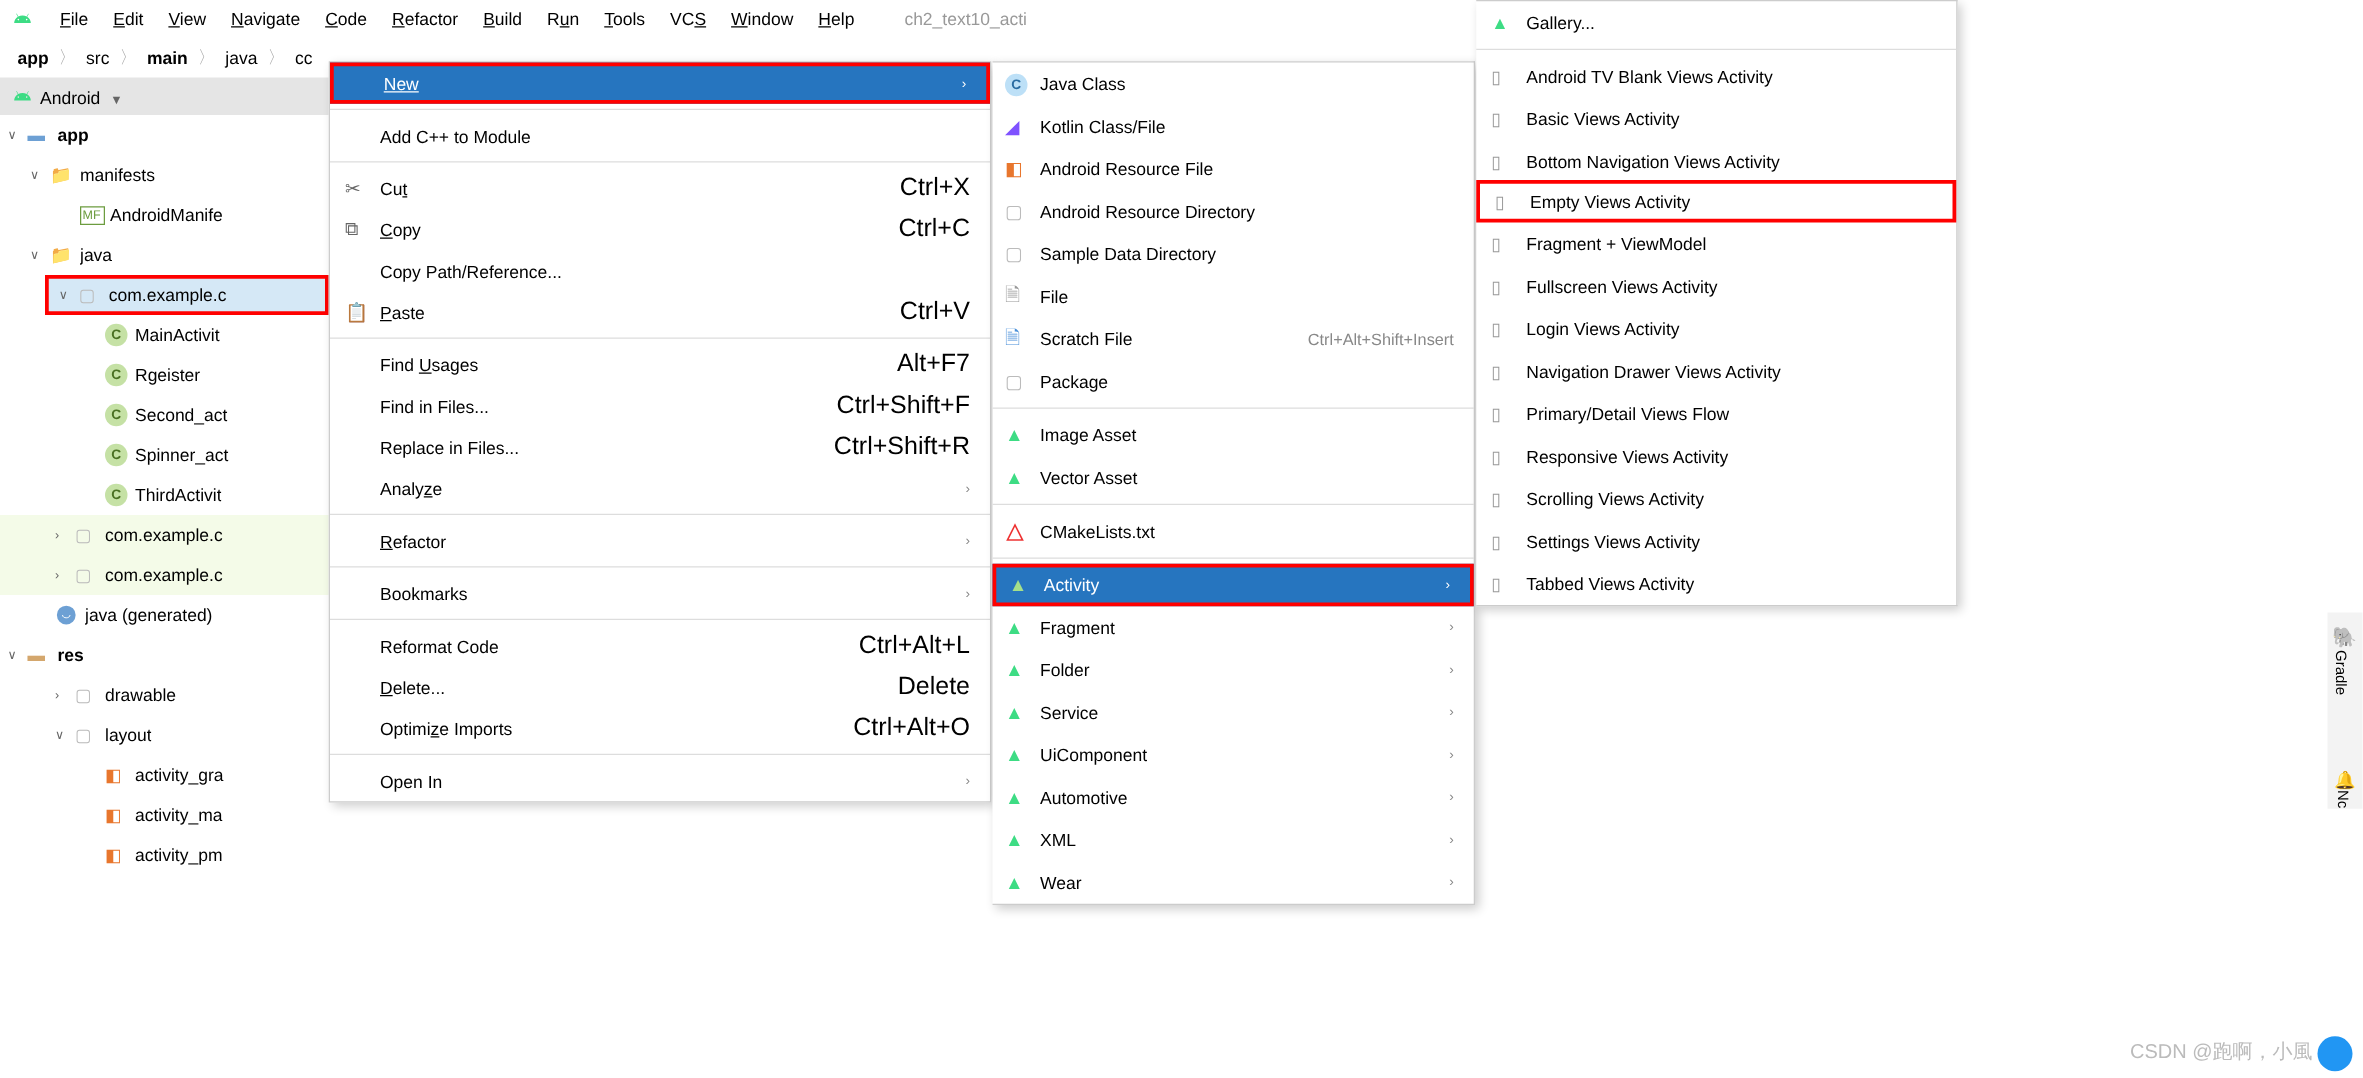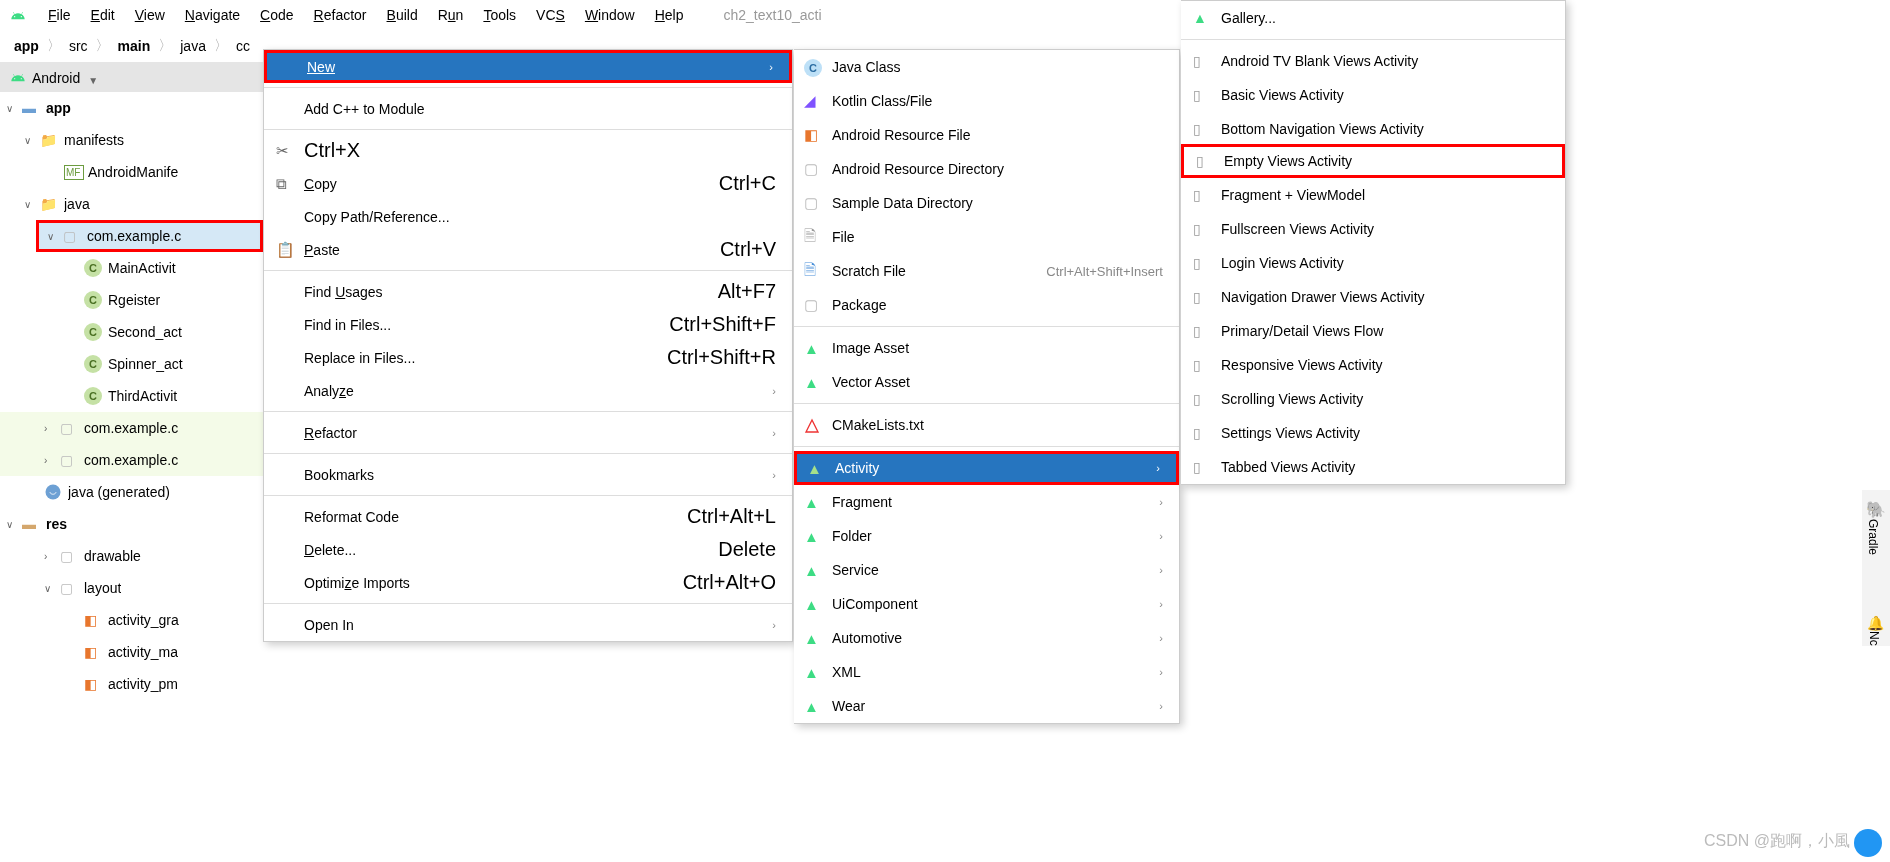--- a/index.html
+++ b/index.html
@@ -225,20 +225,21 @@
     <span class="context-label"><u>New</u></span>
     <span class="submenu-arrow">›</span>
   </div>
   <div class="menu-sep"></div>
   <div class="context-row">
     <span class="context-label">Add C++ to Module</span>
   </div>
   <div class="menu-sep"></div>
   <div class="context-row">
     <span class="context-icon">✂</span>
+    <span class="context-label"><span>Cu</span><u>t</u></span>
     <span class="context-shortcut">Ctrl+X</span>
   </div>
   <div class="context-row">
     <span class="context-icon">⧉</span>
     <span class="context-label"><u>C</u>opy</span>
     <span class="context-shortcut">Ctrl+C</span>
   </div>
   <div class="context-row">
     <span class="context-label">Copy Path/Reference...</span>
   </div>

